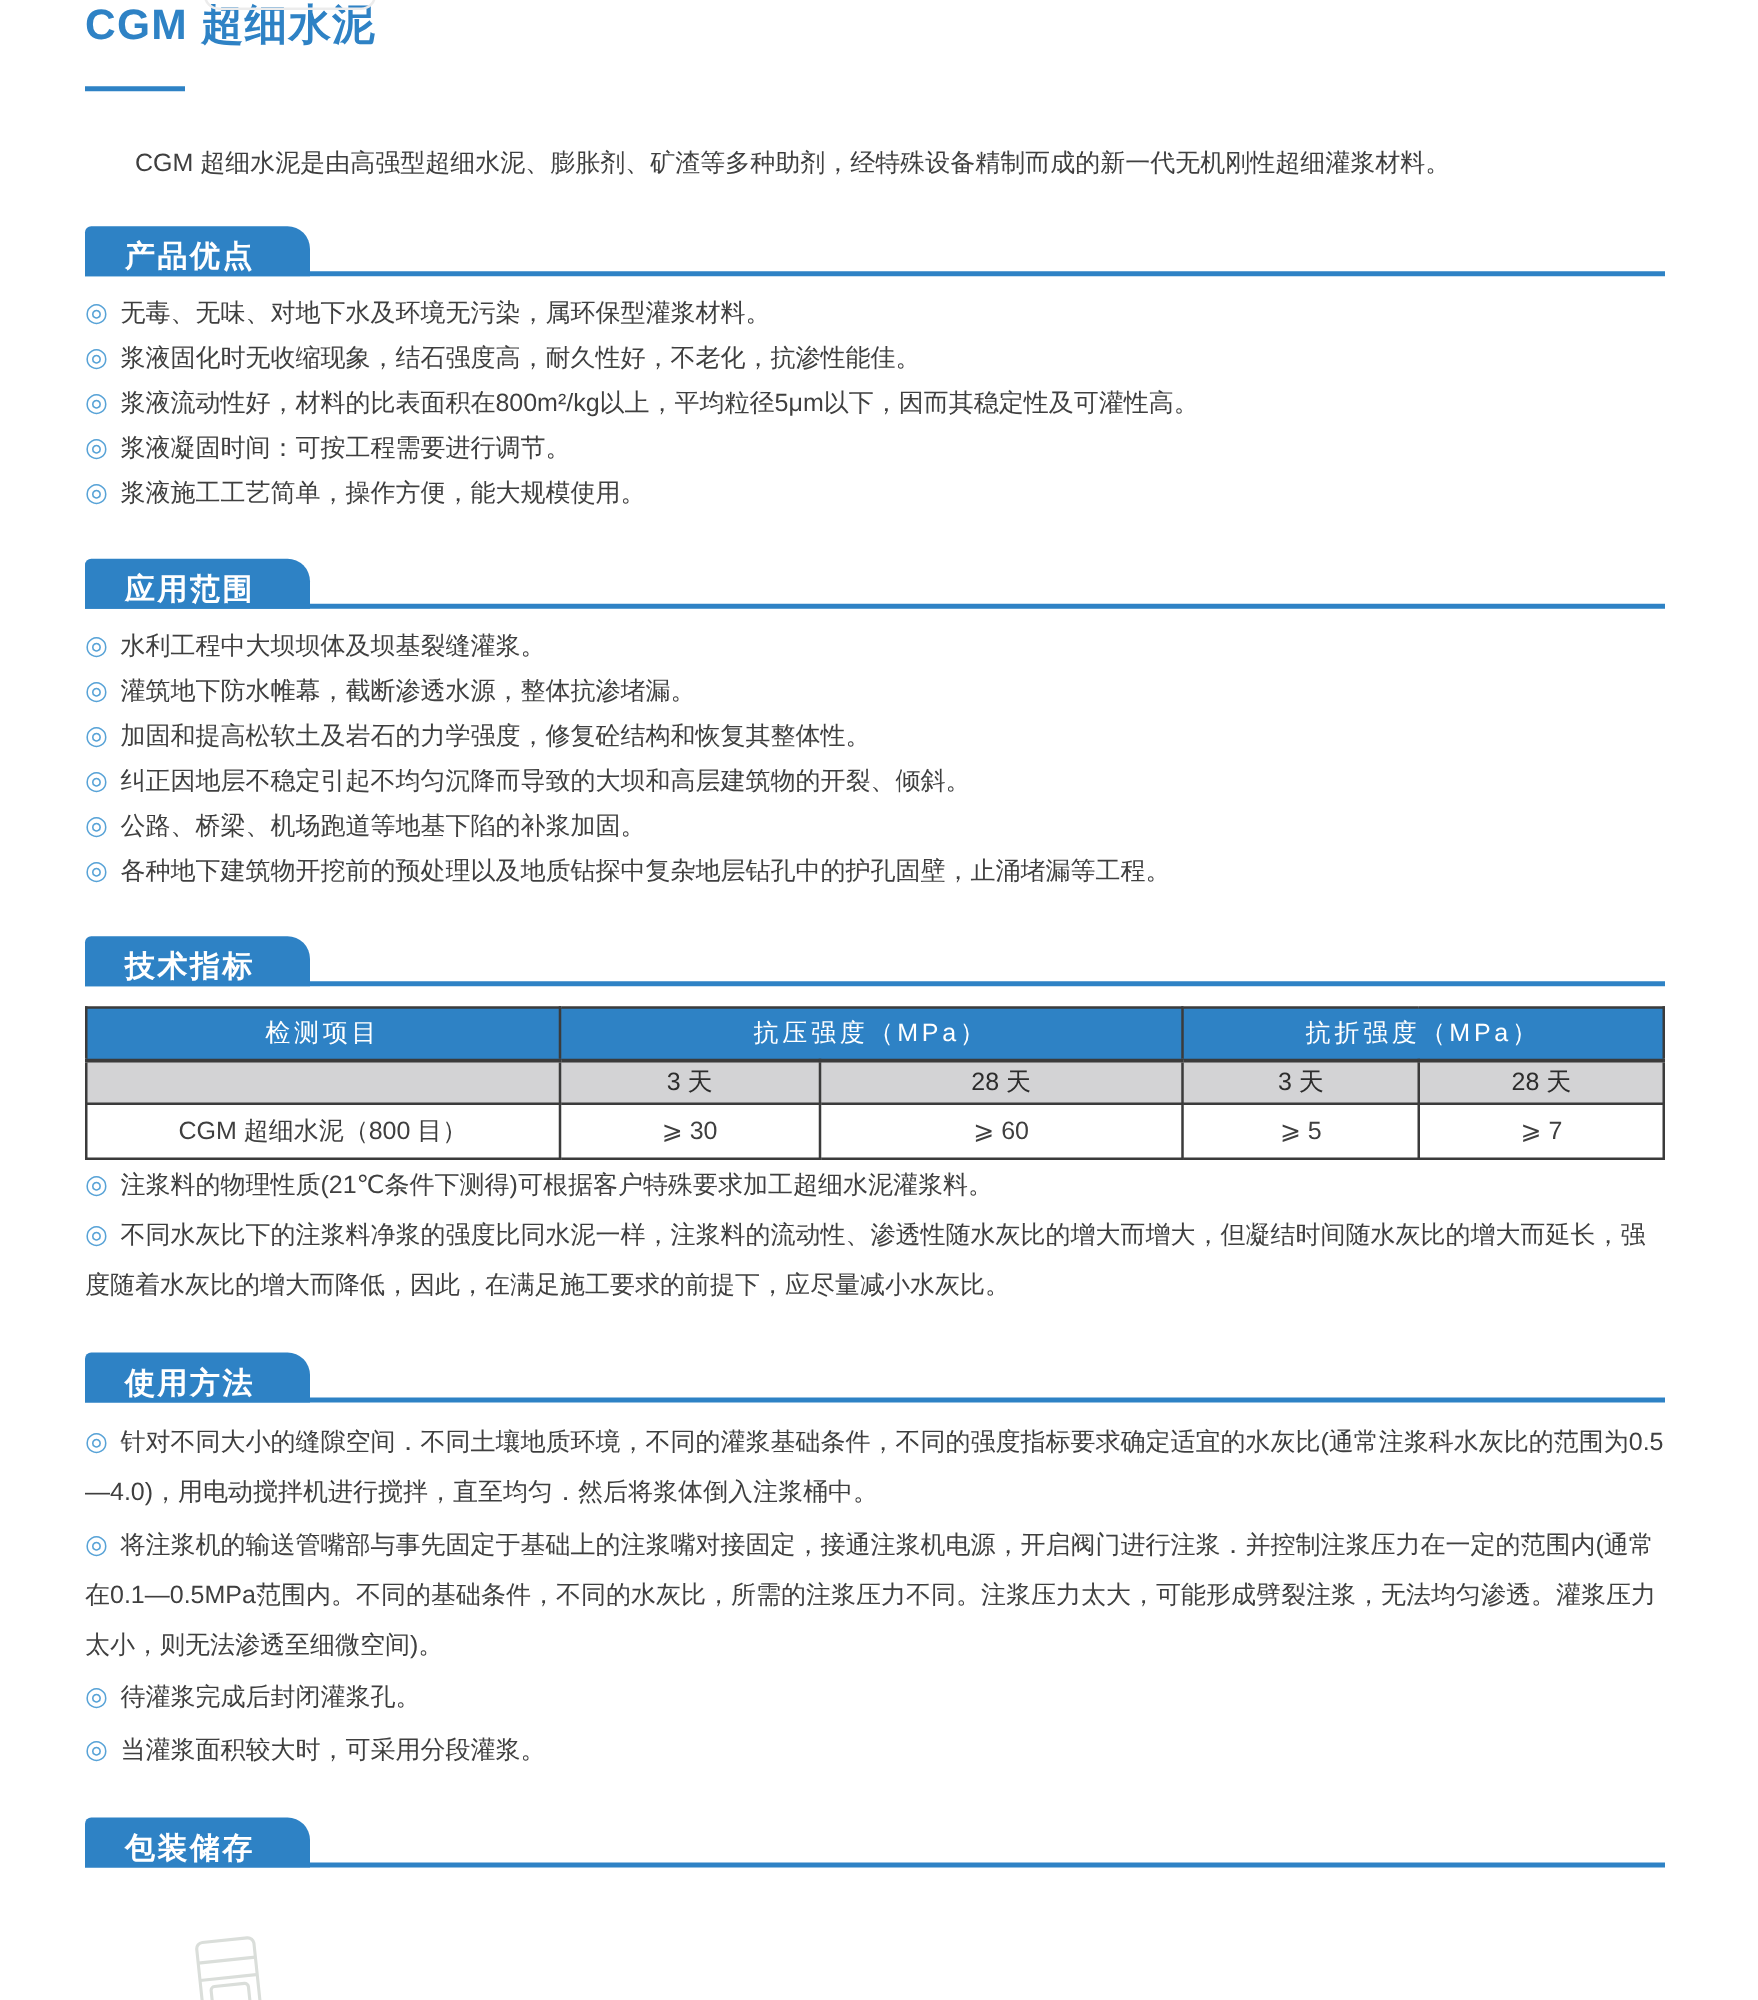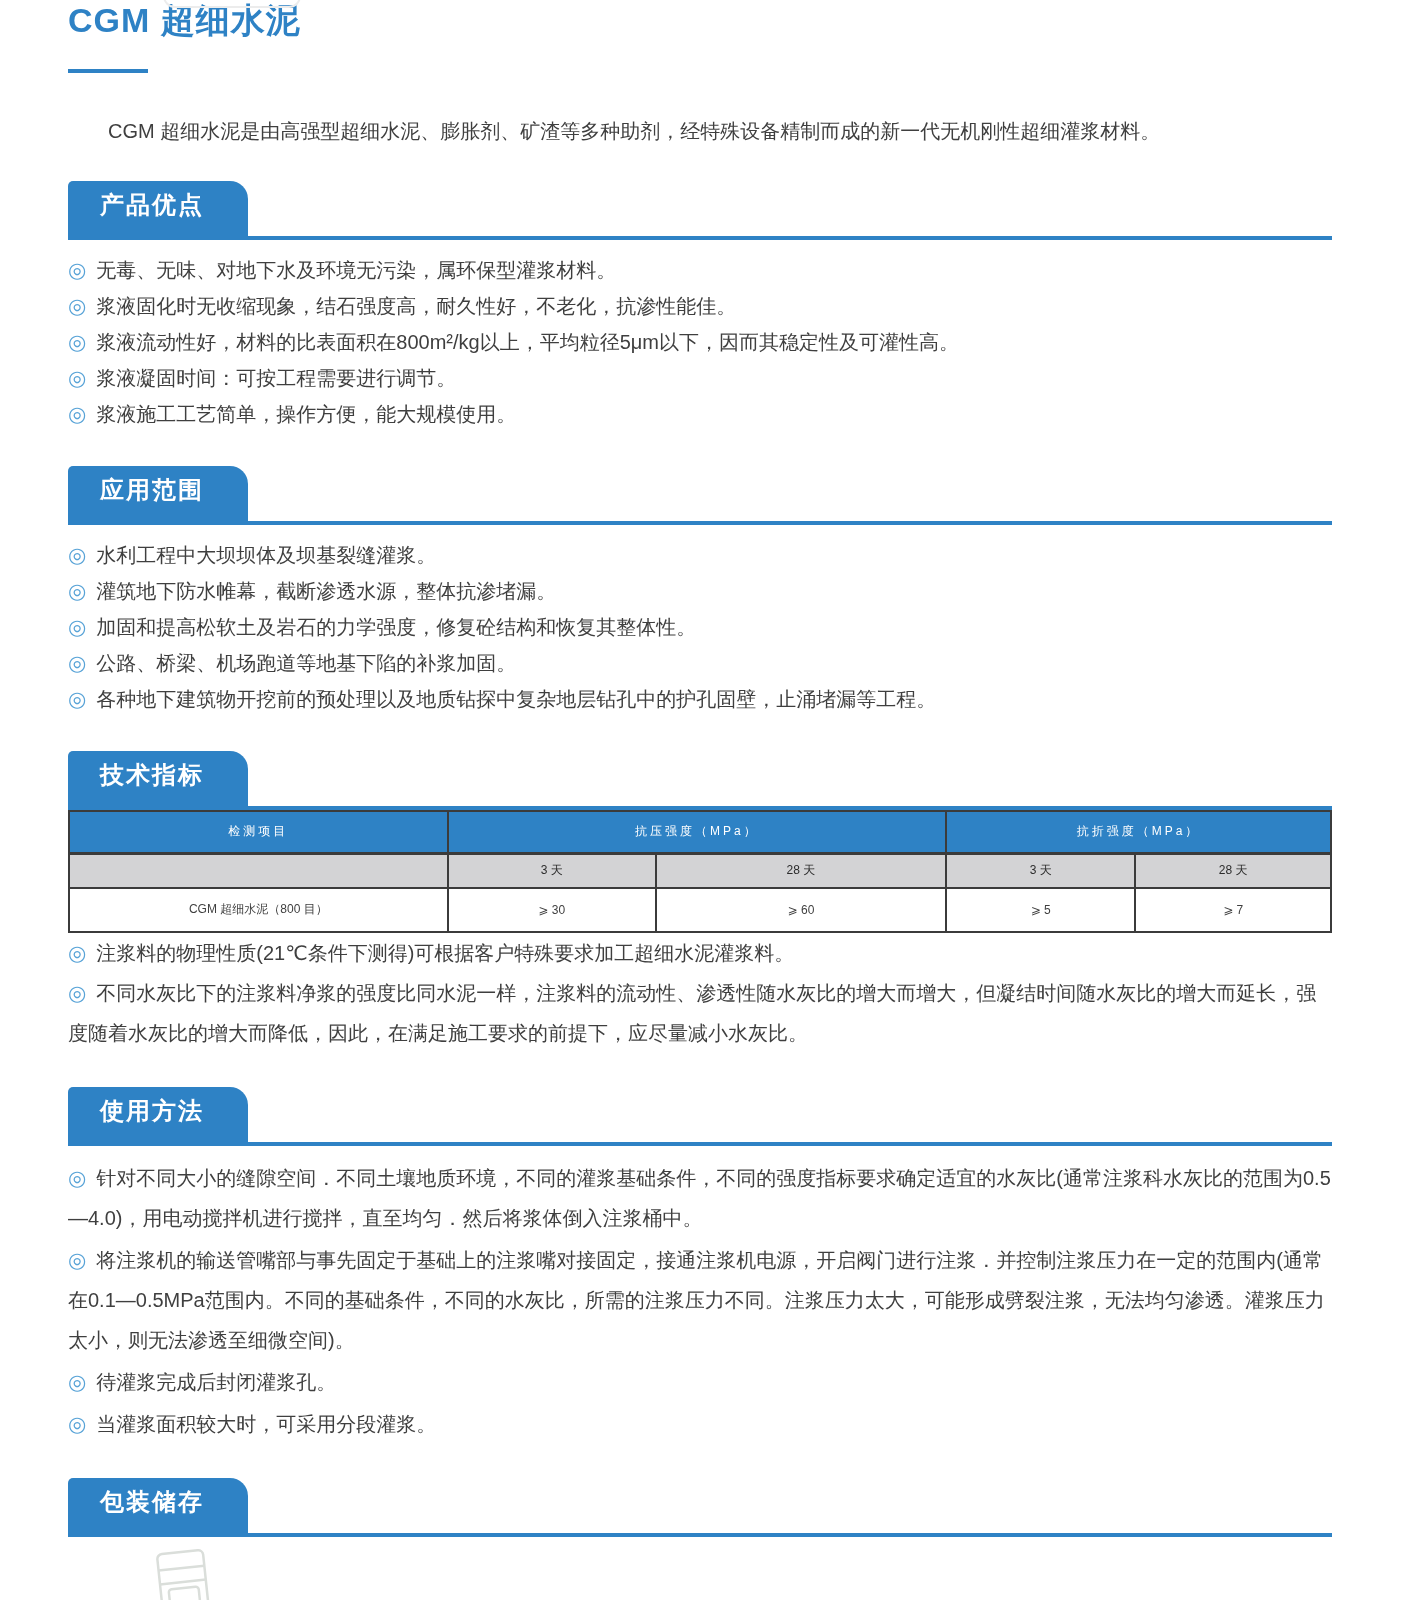--- a/index.html
+++ b/index.html
@@ -17,32 +17,32 @@
     margin:0;font-size:34px;line-height:1.2;font-weight:bold;
     color:#2e82c5;letter-spacing:1px;
   }
   .title-underline{width:80px;height:4px;background:#2e82c5;margin-top:28px;}
   .intro{margin:42px 0 0 0;font-size:20px;line-height:1.6;text-indent:2em;}
   
   .sec{margin-top:34px;}
   .sec-tab{
     display:inline-block;background:#2e82c5;color:#ffffff;
     font-size:24px;font-weight:bold;letter-spacing:2px;
-    padding:8px 44px 19px 32px;border-radius:5px 18px 0 0;
+    padding:8px 44px 0 32px;border-radius:5px 18px 0 0;
     position:relative;z-index:1;
   }
   .sec-rule{height:4px;background:#2e82c5;margin-top:-4px;}
   .bullets{margin-top:12px;}
   .bullets p{margin:0;font-size:20px;line-height:36px;}
   .bullets.loose p{line-height:40px;margin-bottom:2px;}
   .b-ic{color:#58a3d7;font-size:21px;margin-right:10px;}
   
   table.spec{
-    width:100%;border-collapse:collapse;
-    table-layout:fixed;font-size:12px;text-align:center;
+    width:100%;border-collapse:collapse;margin-top:16px;
+    table-layout:fixed;font-size:20px;text-align:center;
   }
   table.spec th,table.spec td{border:2px solid #3b3b3b;padding:0;}
   table.spec tr.head th{
     background:#2e82c5;color:#ffffff;font-weight:normal;letter-spacing:3px;
     height:40px;border-bottom-width:3px;
   }
   table.spec tr.sub td{background:#d3d3d5;height:32px;color:#2c2c2c;}
   table.spec tr.data td{background:#ffffff;height:42px;}
   .notes{}
   .notes p{margin:0;font-size:20px;line-height:40px;}
@@ -74,20 +74,21 @@
   </div>
 
   <div class="sec">
     <div class="sec-tab">应用范围</div>
     <div class="sec-rule"></div>
   </div>
   <div class="bullets">
     <p><span class="b-ic">◎</span><span>水利工程中大坝坝体及坝基裂缝灌浆。</span></p>
     <p><span class="b-ic">◎</span><span>灌筑地下防水帷幕，截断渗透水源，整体抗渗堵漏。</span></p>
     <p><span class="b-ic">◎</span><span>加固和提高松软土及岩石的力学强度，修复砼结构和恢复其整体性。</span></p>
+    <p><span class="b-ic">◎</span><span>纠正因地层不稳定引起不均匀沉降而导致的大坝和高层建筑物的开裂、倾斜。</span></p>
     <p><span class="b-ic">◎</span><span>公路、桥梁、机场跑道等地基下陷的补浆加固。</span></p>
     <p><span class="b-ic">◎</span><span>各种地下建筑物开挖前的预处理以及地质钻探中复杂地层钻孔中的护孔固壁，止涌堵漏等工程。</span></p>
   </div>
 
   <div class="sec">
     <div class="sec-tab">技术指标</div>
     <div class="sec-rule"></div>
   </div>
 
   <table class="spec">

